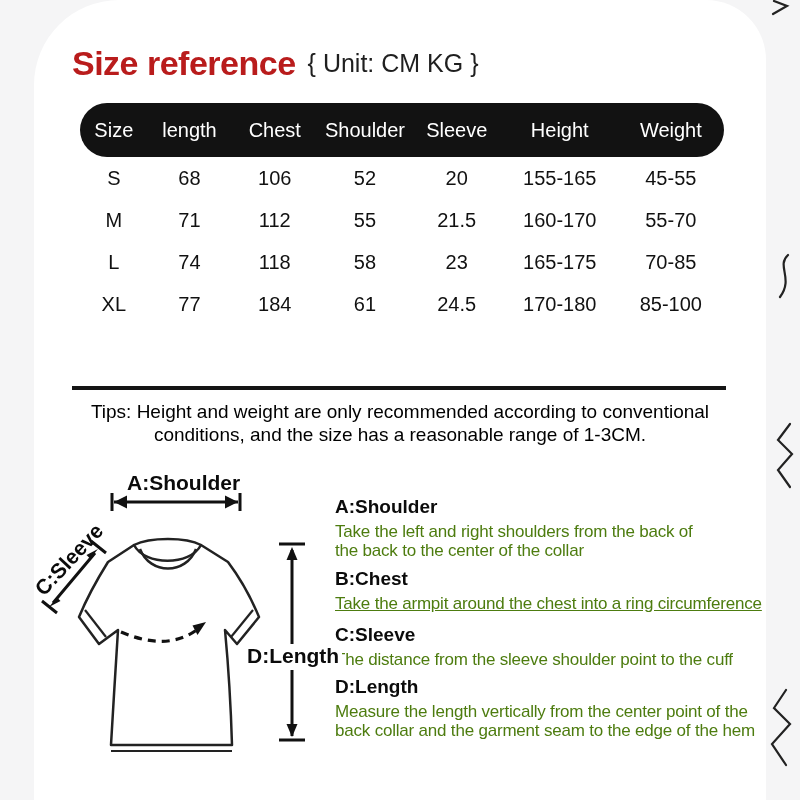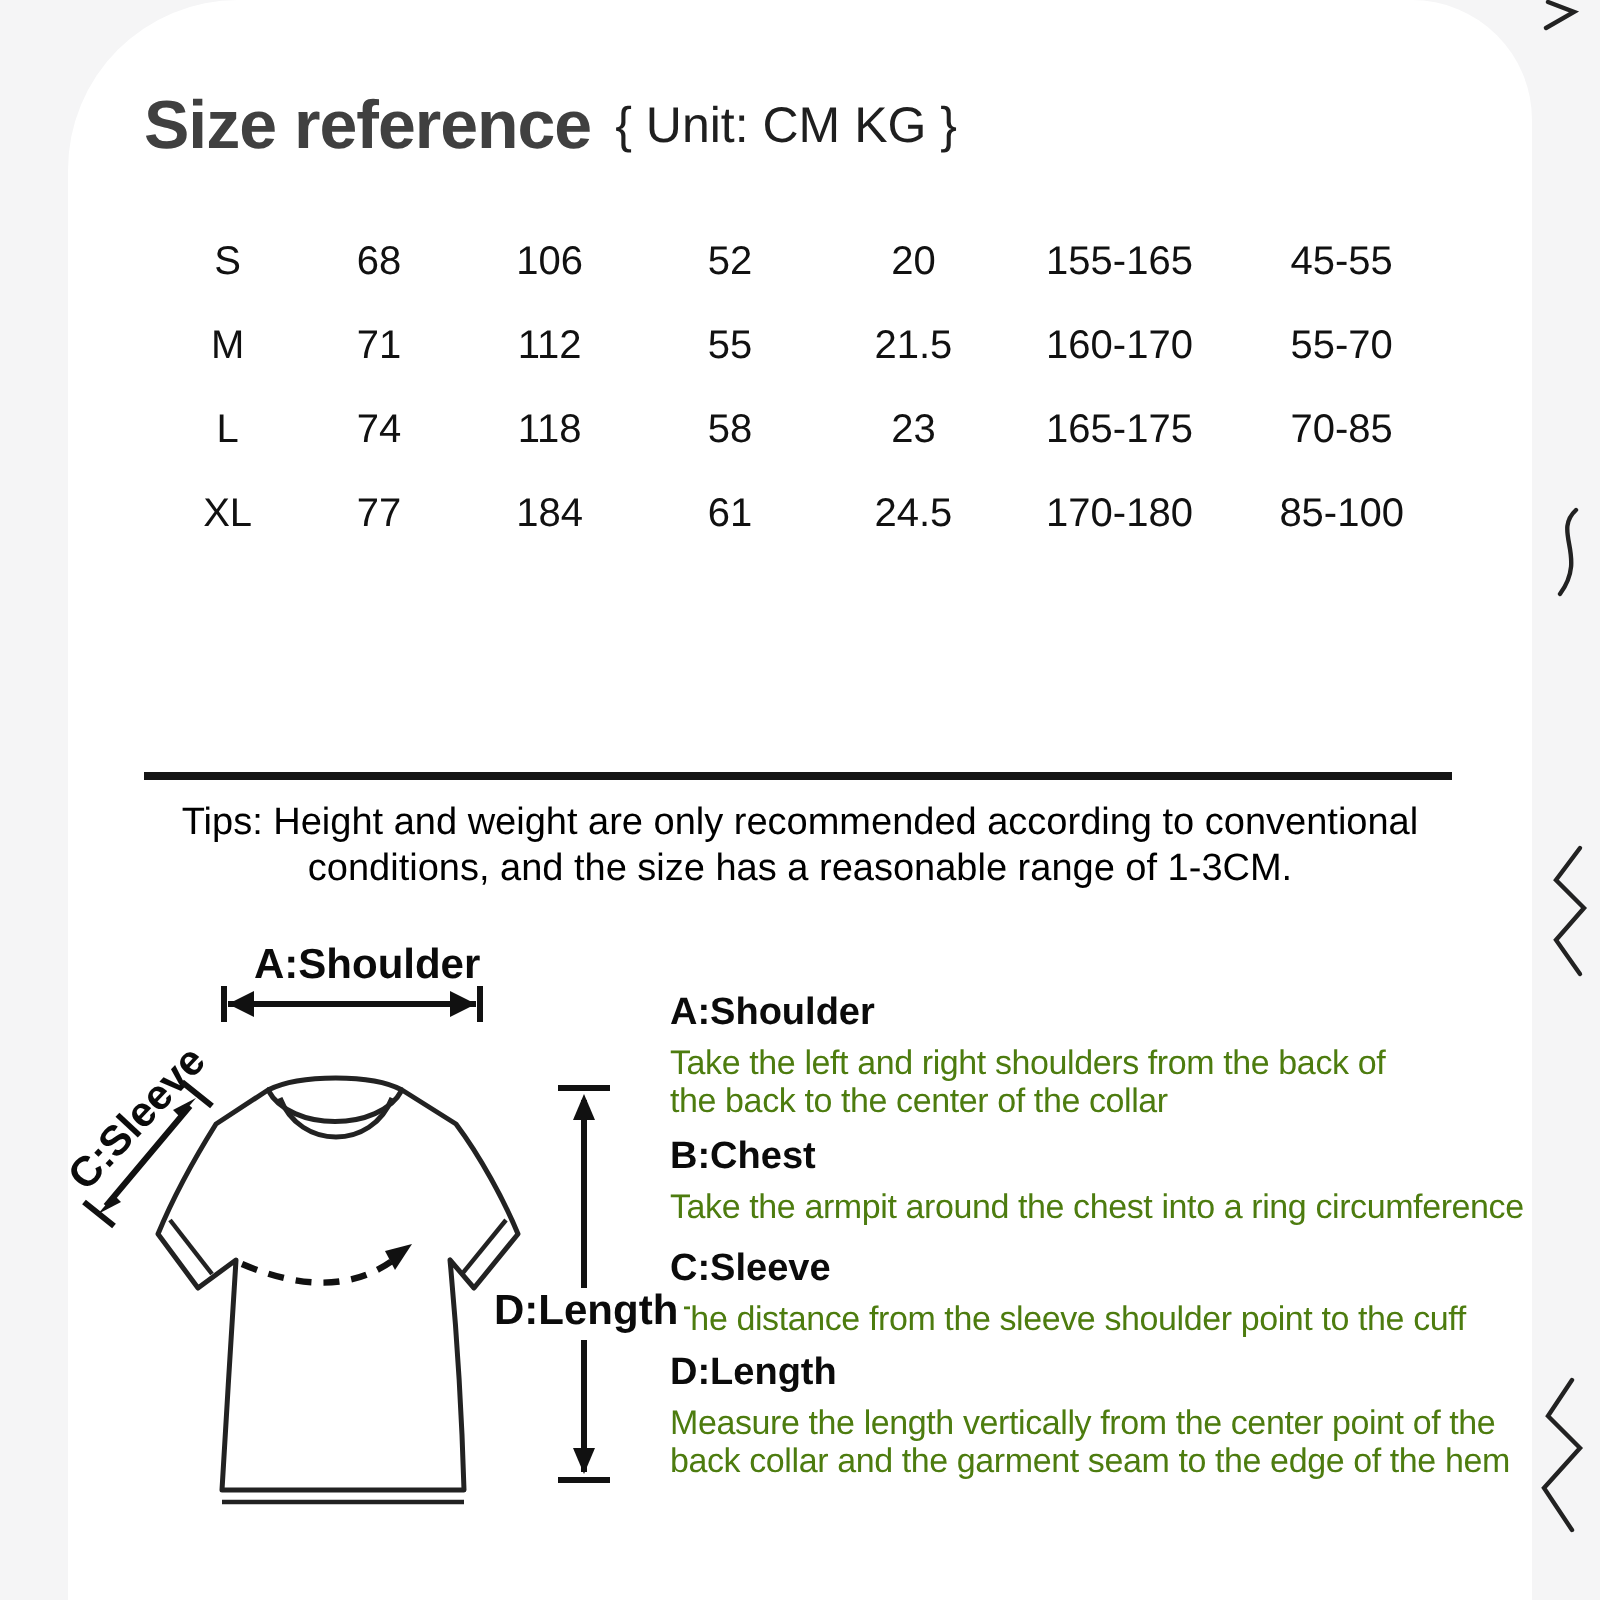--- a/index.html
+++ b/index.html
@@ -4,21 +4,21 @@
 <style>
   * { margin:0; padding:0; box-sizing:border-box; }
   html,body { width:800px; height:800px; }
   body { font-family:"Liberation Sans","DejaVu Sans",sans-serif; background:#f5f5f6; }
   .screen { position:relative; width:800px; height:800px; overflow:hidden; background:#f5f5f6; }
   .card { position:absolute; left:34px; right:34px; top:0; bottom:0; background:#ffffff;
           border-radius:85px 60px 0 0; }
 
   
   .title-row { position:absolute; left:72px; top:44px; white-space:nowrap; }
-  .title { font-size:34px; font-weight:bold; color:#404040; letter-spacing:-0.5px; }
+  .title { font-size:34px; font-weight:bold; color:#b91c1c; letter-spacing:-0.5px; }
   .unit { font-size:25px; color:#1f1f1f; margin-left:12px; position:relative; top:-3px; }
 
   
   .size-table { position:absolute; left:80px; top:103px; width:644px; }
   .thead { display:flex; align-items:center; height:54px; background:#121212;
            border-radius:28px; color:#ffffff; font-size:20px; }
   .trow { display:flex; align-items:center; height:42px; font-size:20px; color:#111111; }
   .trow:first-of-type { margin-top:7px; }
   .cell { text-align:center; }
   .c0{width:10.5%;} .c1{width:13%;} .c2{width:13.5%;} .c3{width:14.5%;}
@@ -37,35 +37,44 @@
   .lbl-d { left:247px; top:644px; font-size:21px; background:#ffffff; padding:0 3px 2px 0; z-index:3; }
 
   .diagram-svg { position:absolute; left:0; top:460px; z-index:1; }
   .edge-svg { position:absolute; right:0; top:0; z-index:4; }
 
   
   .sec { position:absolute; left:335px; width:445px; }
   .sec-head { font-size:19px; font-weight:bold; color:#0b0b0b; }
   .sec-body { font-size:17px; line-height:19px; color:#4d7c0f; letter-spacing:-0.2px; white-space:nowrap; }
   .sec-a { top:496px; } .sec-a .sec-body { margin-top:4px; }
-  .sec-b { top:568px; } .sec-b .sec-body { margin-top:4px; }
+  .sec-b { top:568px; } .sec-b .sec-body { margin-top:4px;text-decoration:underline; }
   .sec-c { top:624px; } .sec-c .sec-body { margin-top:4px; }
   .sec-d { top:676px; } .sec-d .sec-body { margin-top:4px; }
 </style>
 </head>
 <body>
 
 <div class="screen">
   <div class="card"></div>
 
   <div class="title-row">
     <span class="title">Size reference</span><span class="unit">{ Unit: CM KG }</span>
   </div>
 
   <div class="size-table">
+    <div class="thead">
+      <span class="cell c0">Size</span>
+      <span class="cell c1">length</span>
+      <span class="cell c2">Chest</span>
+      <span class="cell c3">Shoulder</span>
+      <span class="cell c4">Sleeve</span>
+      <span class="cell c5">Height</span>
+      <span class="cell c6">Weight</span>
+    </div>
     <div class="trow">
       <span class="cell c0">S</span>
       <span class="cell c1">68</span>
       <span class="cell c2">106</span>
       <span class="cell c3">52</span>
       <span class="cell c4">20</span>
       <span class="cell c5">155-165</span>
       <span class="cell c6">45-55</span>
     </div>
     <div class="trow">

